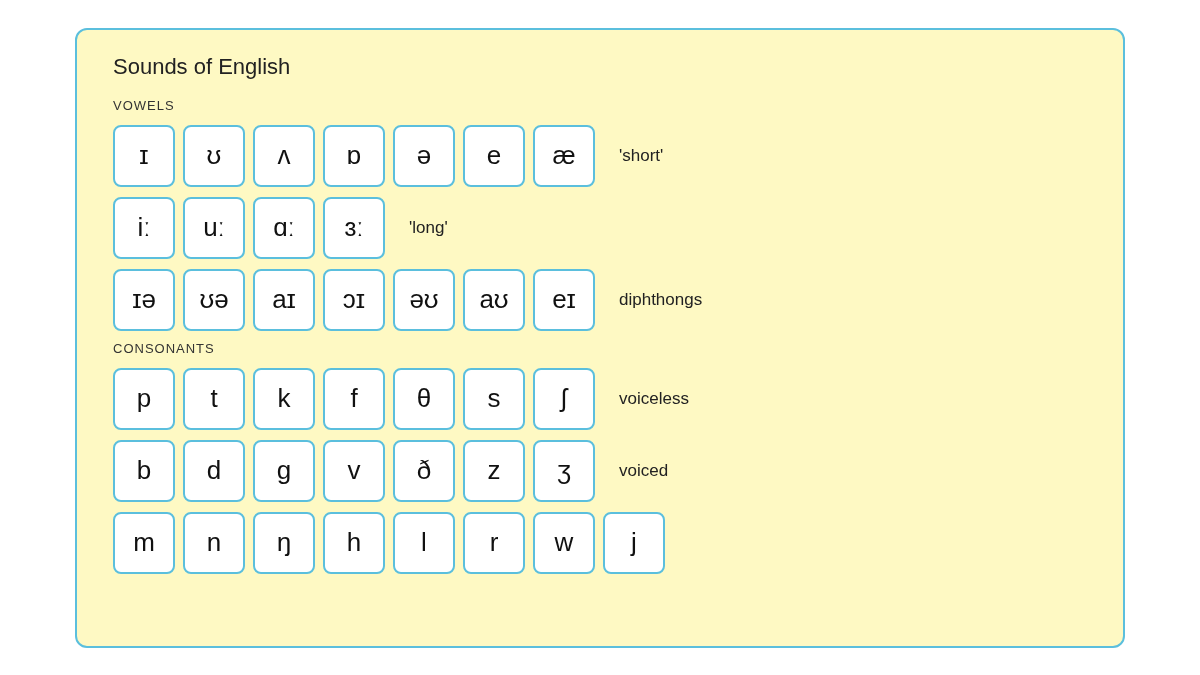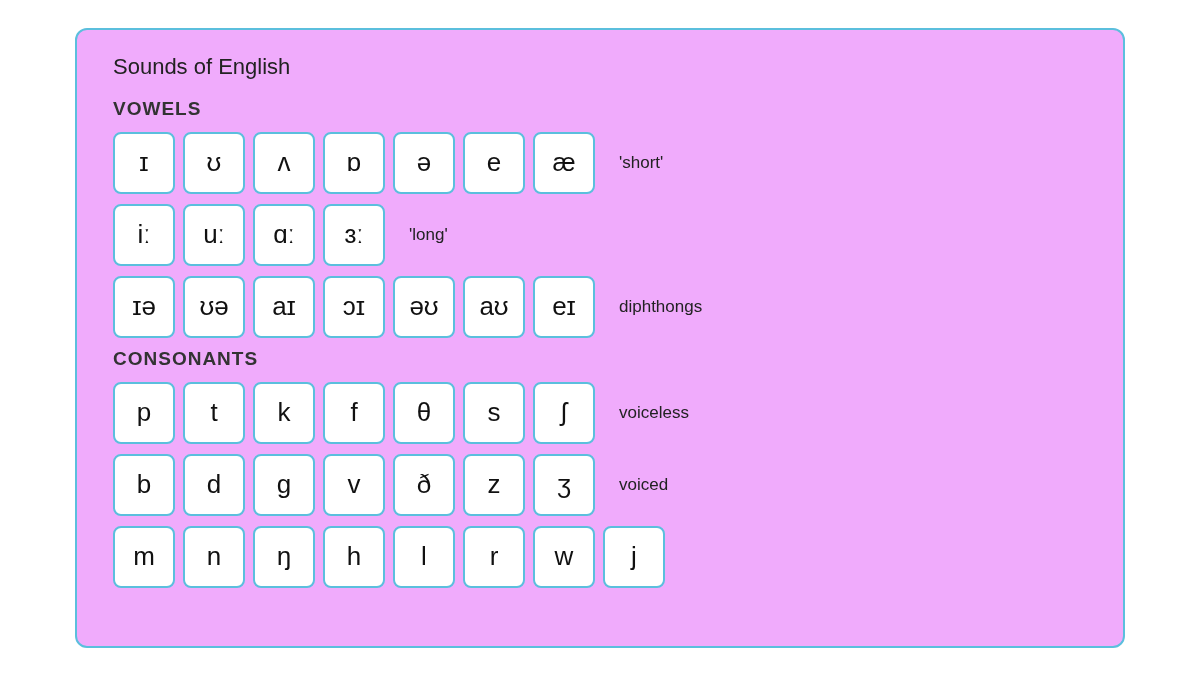--- a/index.html
+++ b/index.html
@@ -10,36 +10,36 @@
       background: #ffffff;
       display: flex;
       align-items: center;
       justify-content: center;
       font-family: Arial, sans-serif;
     }
 
     .panel {
       width: 1050px;
       height: 620px;
-      background: #f0abfc;
+      background: #fef9c3;
       border: 2px solid #5bbfdd;
       border-radius: 12px;
       padding: 24px 36px;
     }
 
     .title {
       font-size: 22px;
       font-weight: normal;
       color: #222;
       margin-bottom: 18px;
     }
 
     .section-label {
-      font-size: 19px;
-      font-weight: bold;
+      font-size: 13px;
+      font-weight: normal;
       letter-spacing: 1px;
       color: #333;
       margin-bottom: 12px;
     }
 
     .row {
       display: flex;
       align-items: center;
       margin-bottom: 10px;
       gap: 8px;

